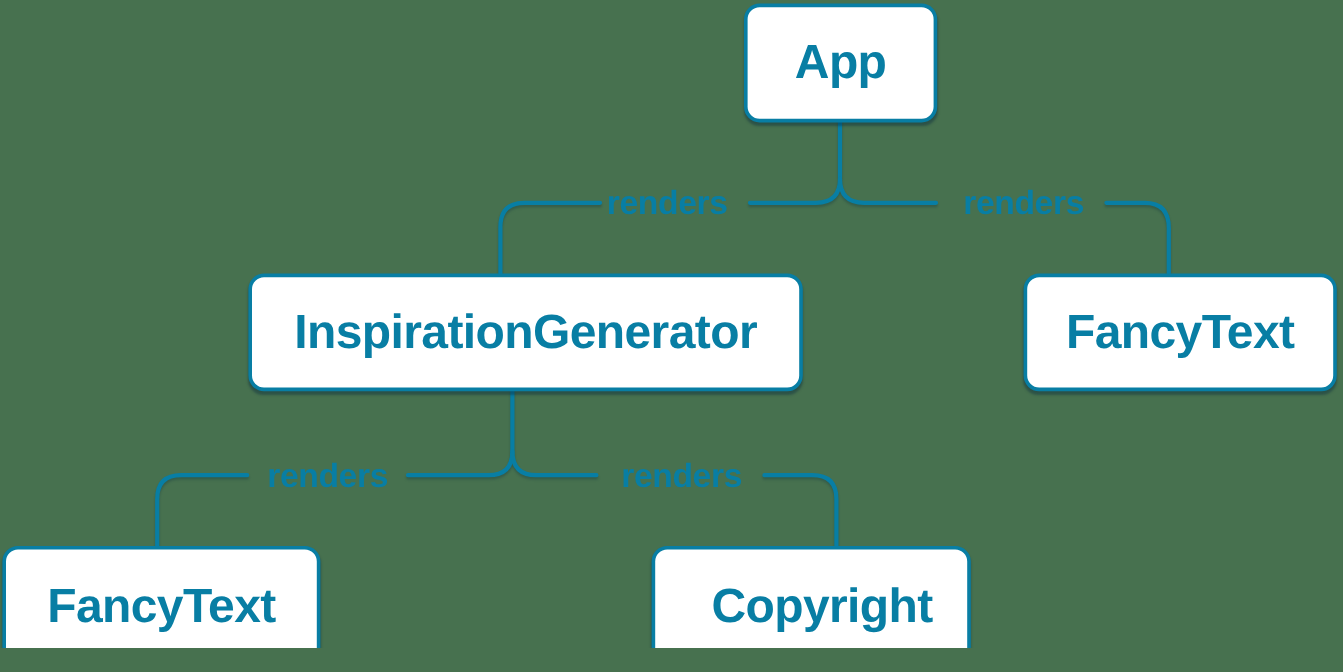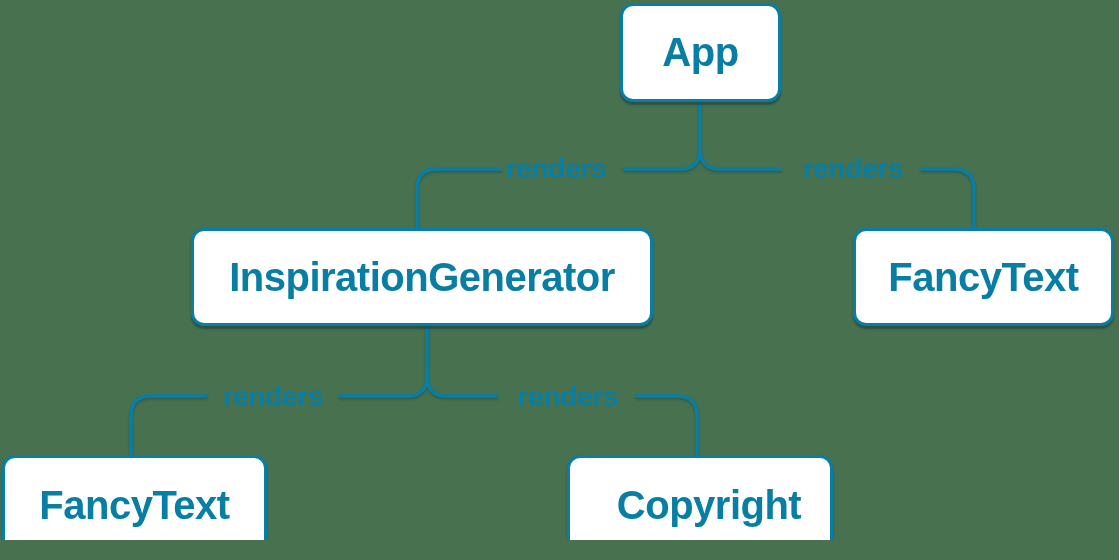--- a/index.html
+++ b/index.html
@@ -41,24 +41,24 @@
     border-radius:13px;
     color:var(--accent);
     font-size:40px;
     font-weight:600;
     letter-spacing:-0.5px;
     box-shadow:0 3px 2px rgba(10,45,62,0.45);
     box-sizing:border-box;
     white-space:nowrap;
   }
   .node-app{left:620px;top:3px;width:161px;height:99px;}
-  .node-inspiration-generator{left:191px;top:228px;width:462px;height:98px;}
+  .node-inspiration-generator{left:207px;top:228px;width:462px;height:98px;}
   .node-fancy-text-right{left:853px;top:228px;width:261px;height:98px;}
   .node-fancy-text-left{left:2px;top:455px;width:265px;height:100px;}
-  .node-copyright{left:567px;top:455px;width:266px;height:100px;padding-left:18px;}
+  .node-copyright{left:543px;top:455px;width:266px;height:100px;padding-left:18px;}
   .edge-label{
     position:absolute;
     transform:translate(-50%,-50%);
     color:var(--accent);
     font-size:28px;
     font-weight:600;
     letter-spacing:-0.3px;
     white-space:nowrap;
     line-height:1;
   }

